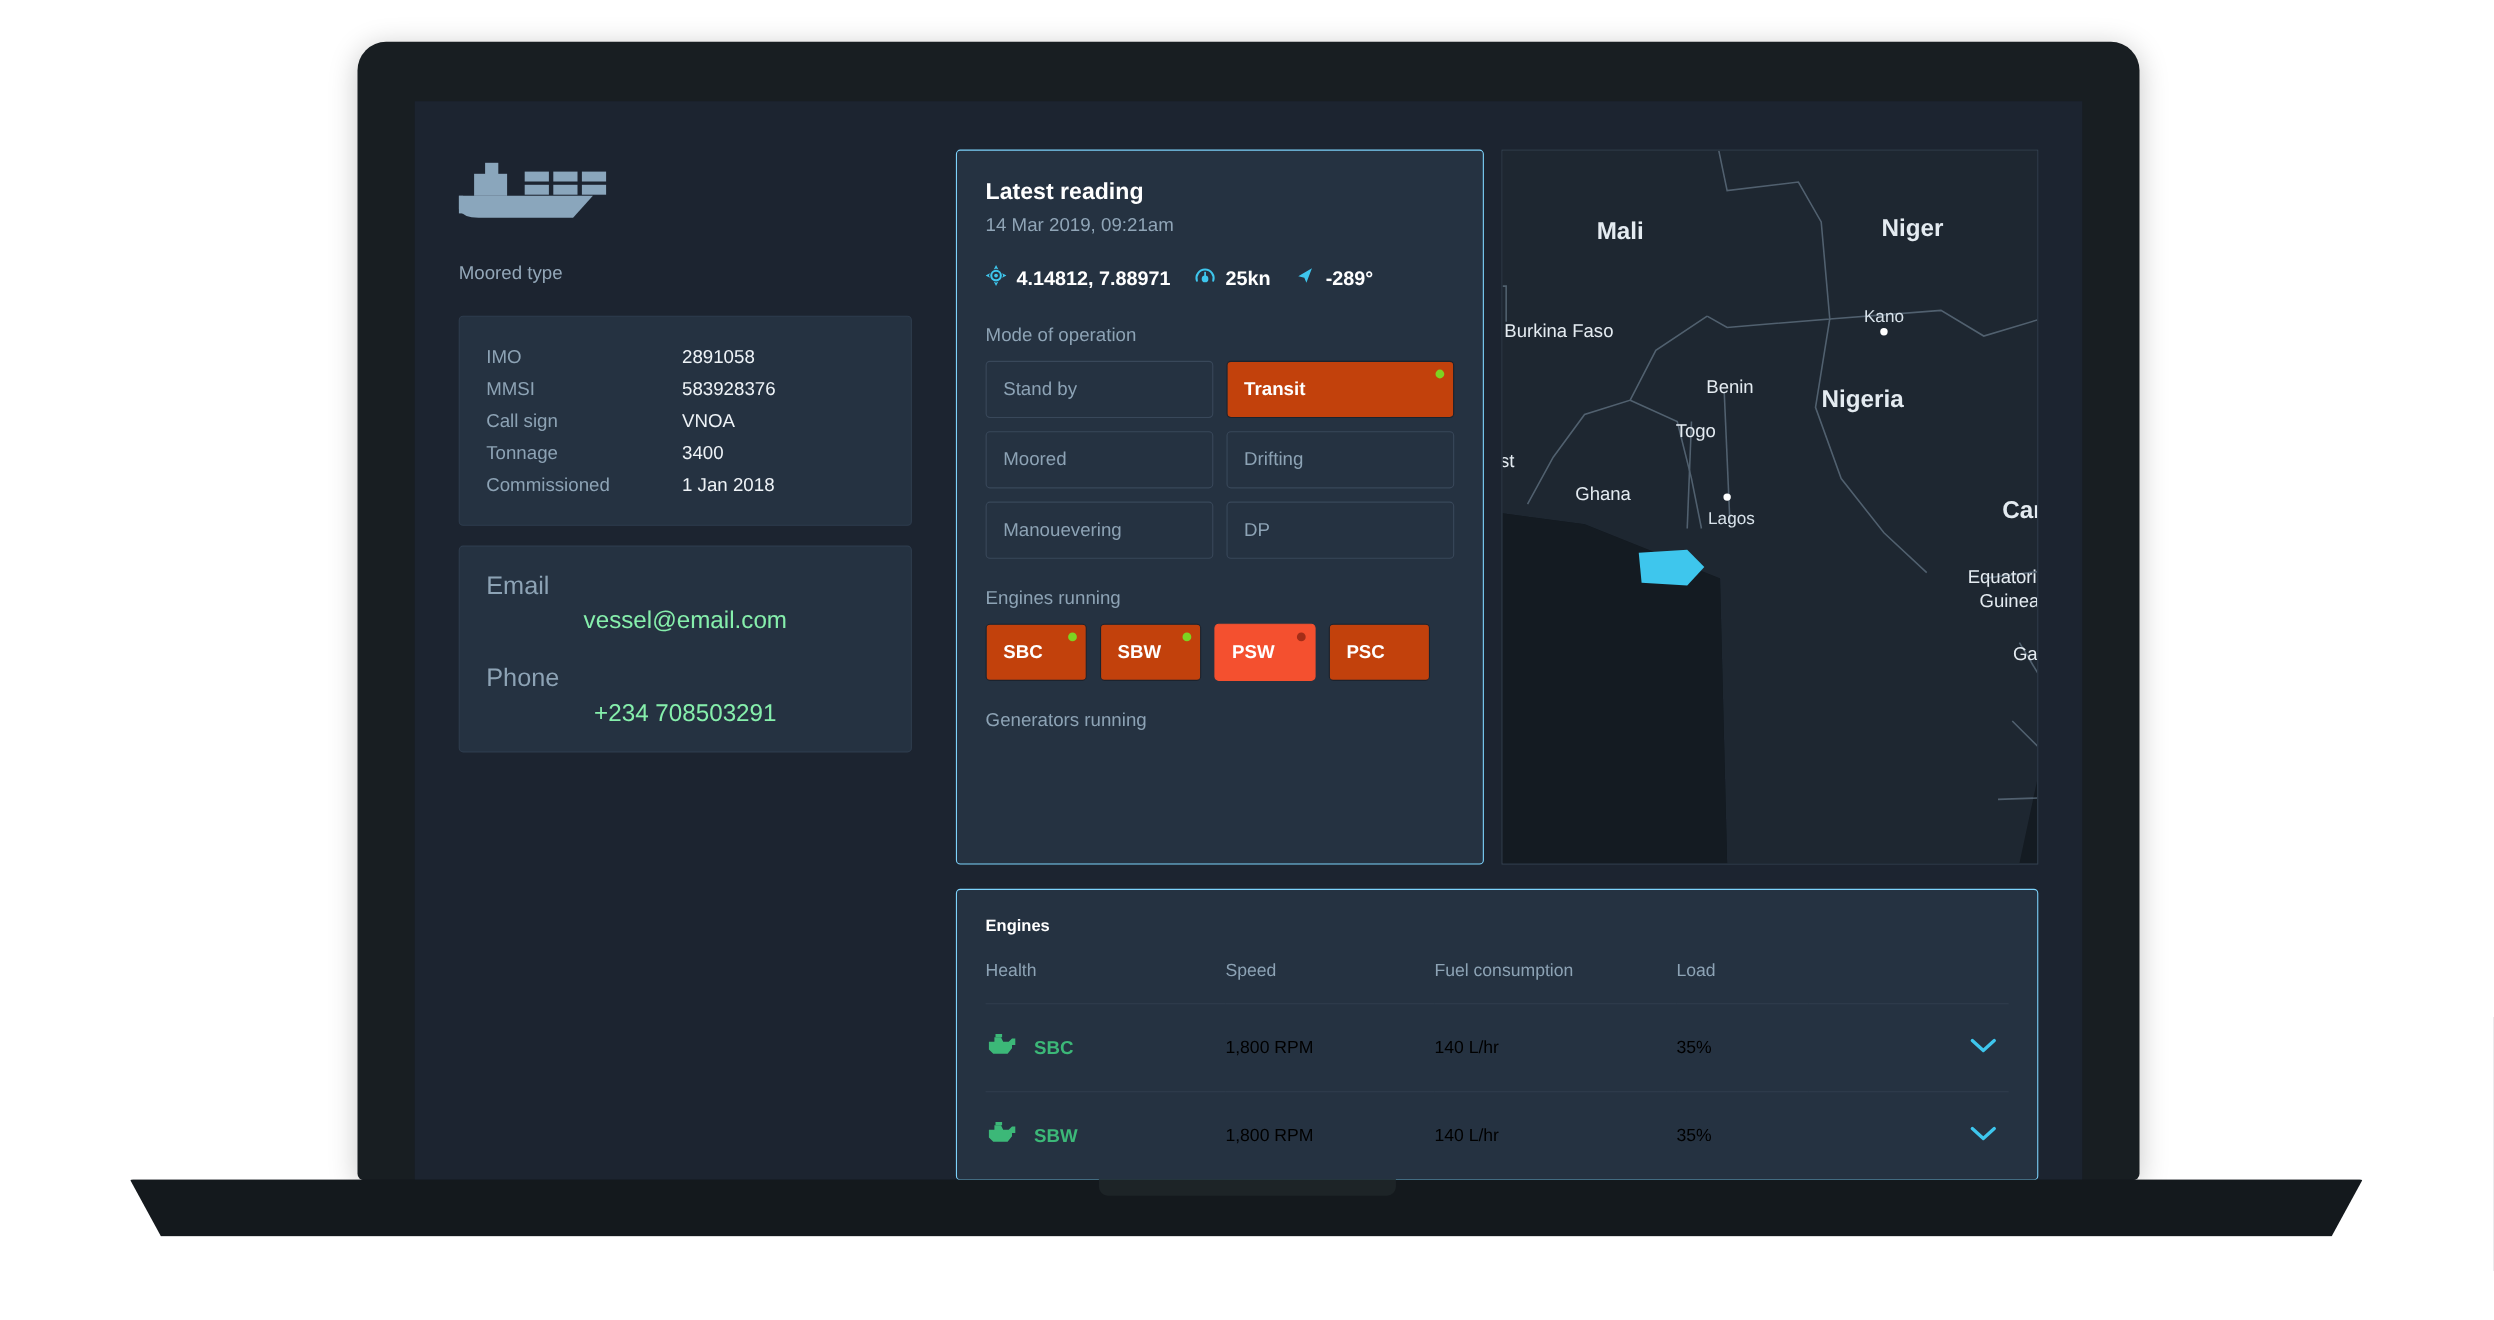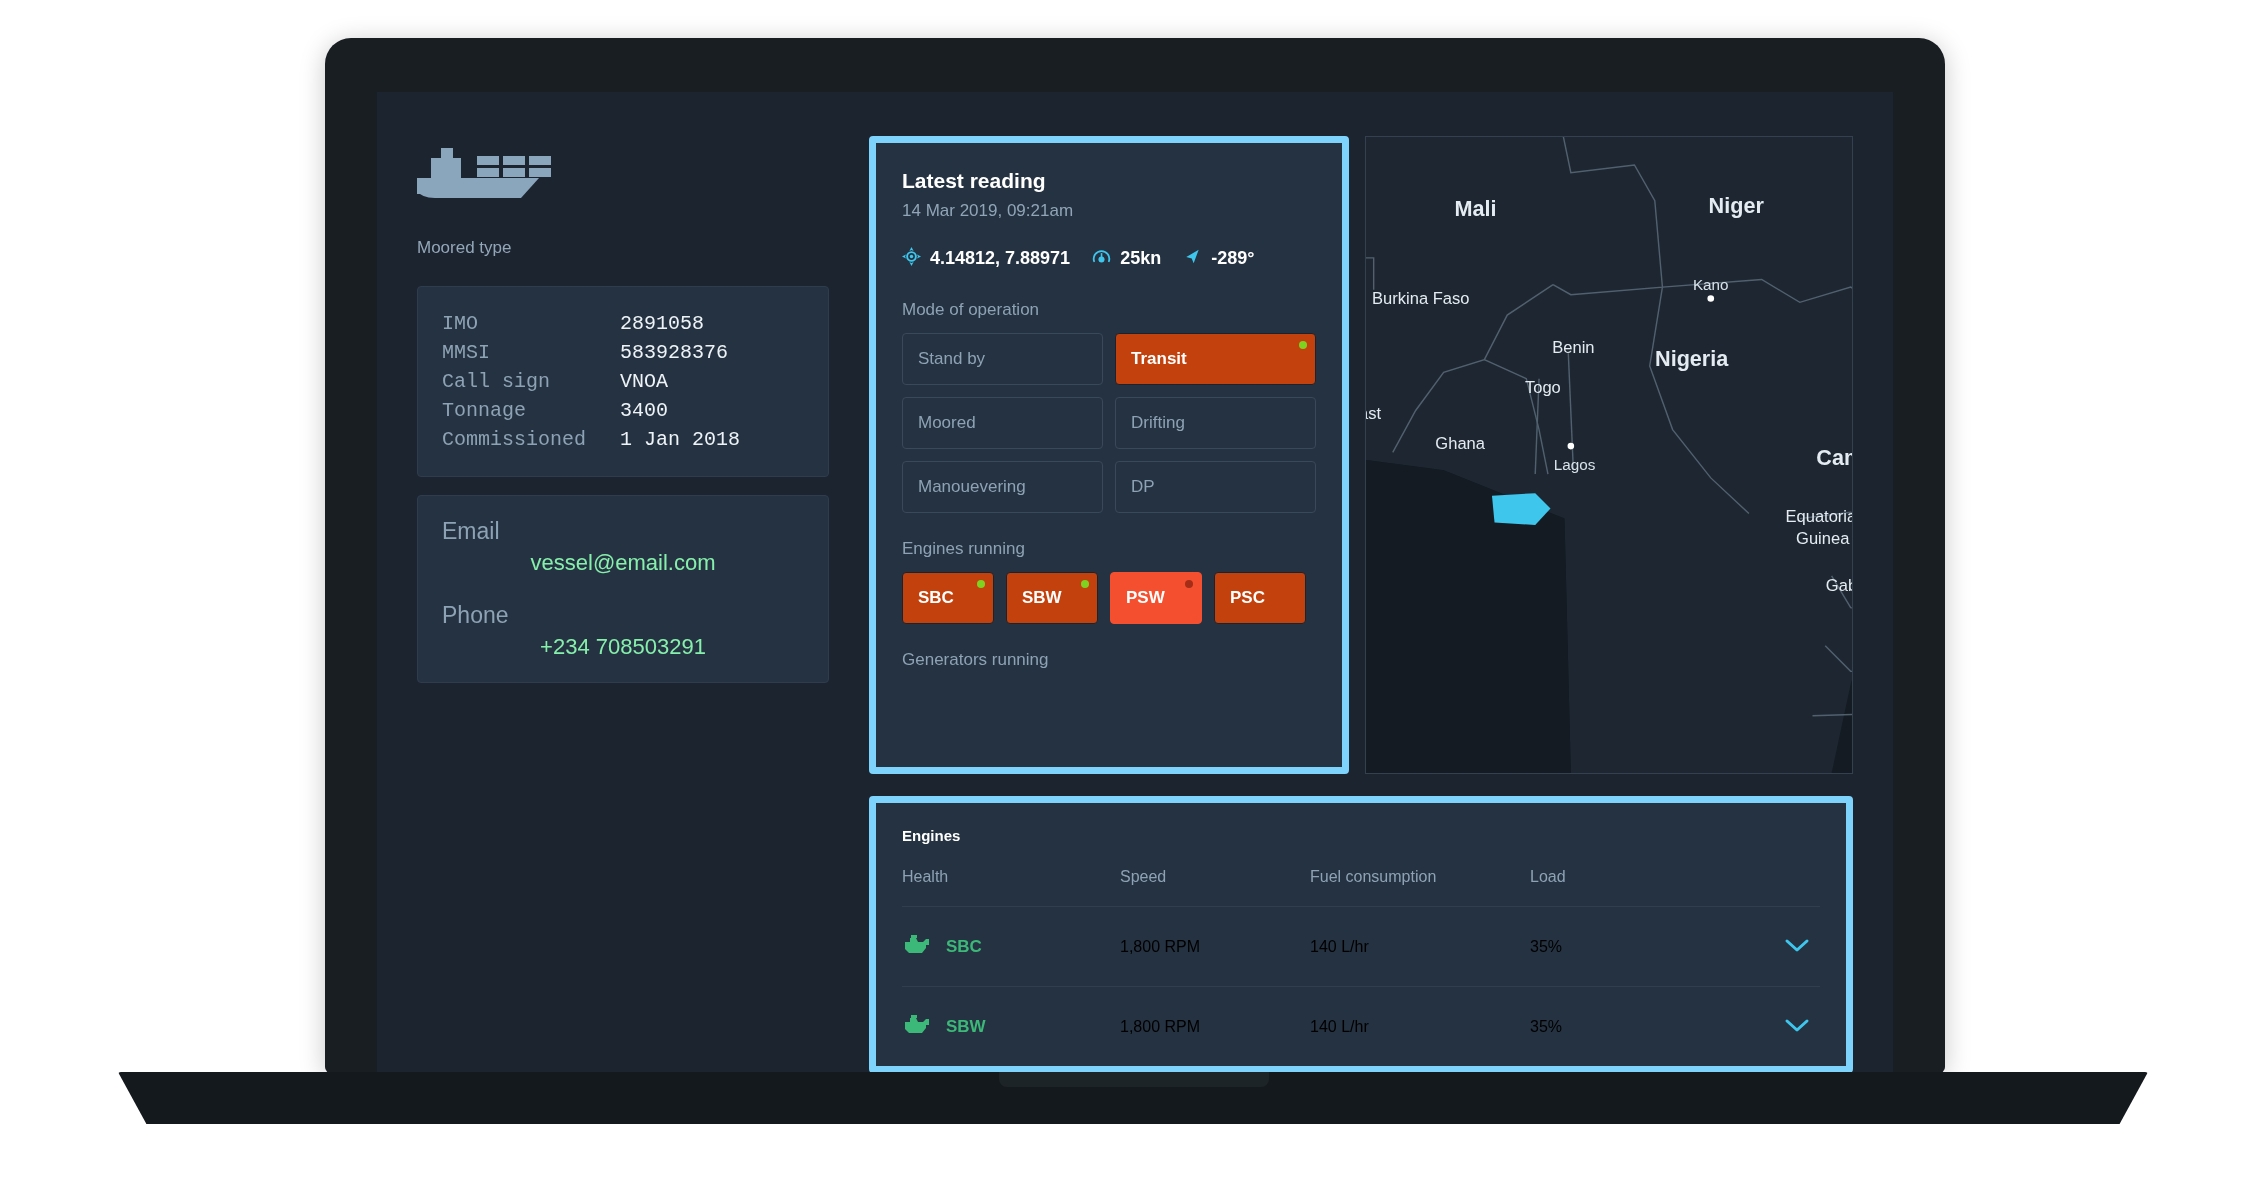--- a/index.html
+++ b/index.html
@@ -58,32 +58,32 @@
   }
   #vessel-type { font-size: 17px; color: #93a7b8; margin-bottom: 28px; }
 
   .info-card {
     background: #253241;
     border: 1px solid #2e3c4d;
     border-radius: 4px;
     padding: 22px 24px;
   }
   #specs-card { margin-bottom: 18px; }
-  .spec-row { display: flex; font-size: 20px; line-height: 29px; font-family: Liberation Mono, monospace; }
+  .spec-row { display: flex; font-size: 17px; line-height: 29px; }
   .spec-key { width: 178px; color: #8da3b5; }
   .spec-val { color: #eef3f7; }
 
   .contact-label { font-size: 23px; color: #8da3b5; margin-bottom: 5px; }
   .contact-value { font-size: 22px; color: #86efac; text-align: center; }
   .contact-gap { height: 26px; }
 
   
   .panel {
     background: #253241;
-    border: 7px solid #7dd3fc;
+    border: 1px solid #7dd3fc;
     border-radius: 4px;
   }
   #reading-panel { width: 480px; flex: 0 0 480px; padding: 26px 26px 30px; }
   #panel-title { font-size: 21px; font-weight: bold; color: #ffffff; margin-bottom: 8px; }
   #panel-timestamp { font-size: 17px; color: #90a5b7; margin-bottom: 26px; }
 
   #telemetry-row { display: flex; align-items: center; gap: 22px; margin-bottom: 30px; }
   .telemetry-item { display: flex; align-items: center; gap: 9px; }
   .telemetry-value { font-size: 18px; font-weight: bold; color: #ffffff; white-space: nowrap; }
 

